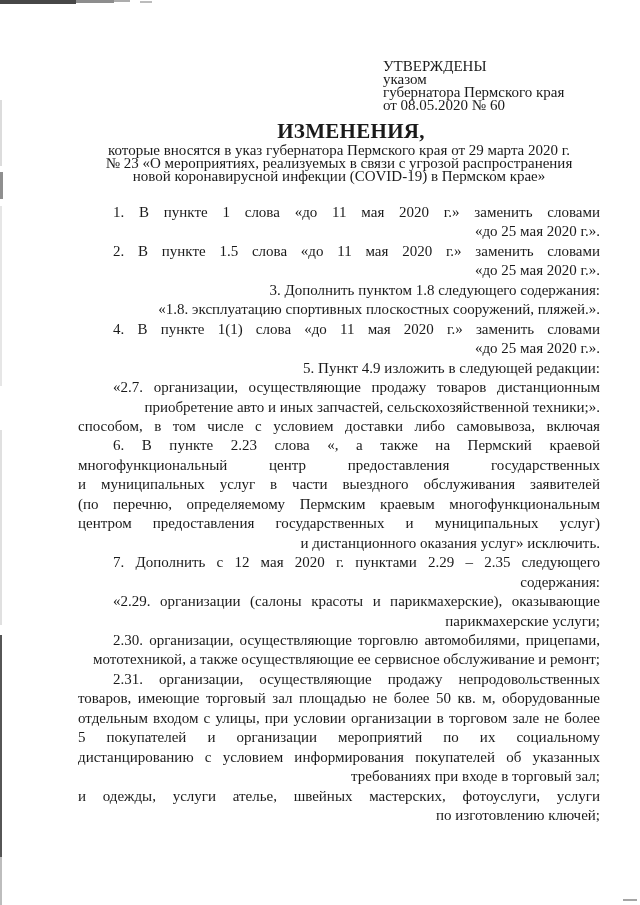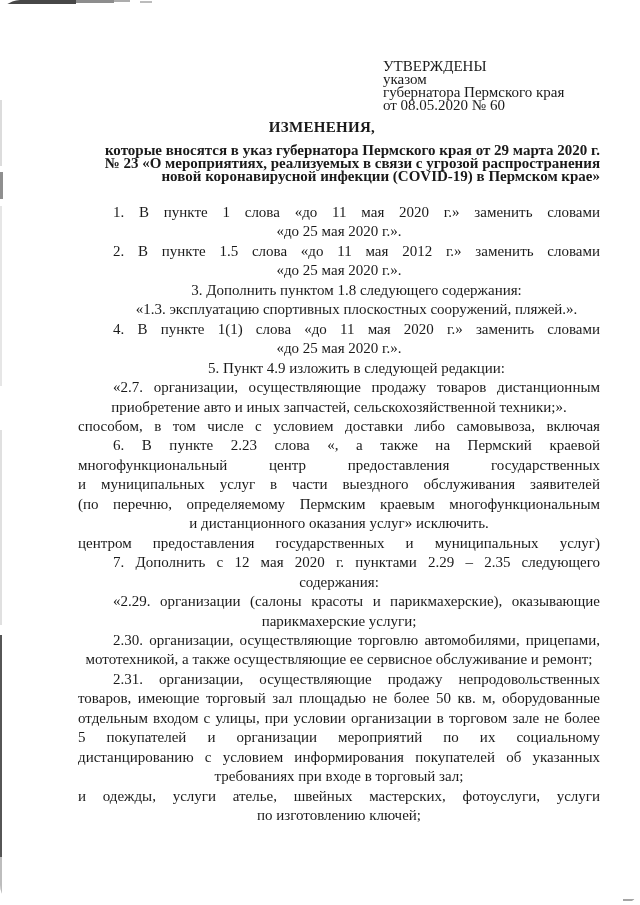--- a/index.html
+++ b/index.html
@@ -4,69 +4,68 @@
 <style>
   html, body { margin: 0; padding: 0; }
   #page {
     position: relative;
     width: 640px;
     height: 905px;
     background: #ffffff;
     font-family: "Liberation Serif", "DejaVu Serif", serif;
     color: #1a1a1a;
     overflow: hidden;
-    border-radius: 20px;
   }
 
   
   .approval {
     position: absolute;
     left: 383px;
     top: 60px;
     font-size: 15px;
     line-height: 12.9px;
   }
   .approval .aline { white-space: nowrap; }
 
   
   .doc-title {
     position: absolute;
-    left: 61px;
+    left: 90px;
     top: 119px;
     width: 522px;
     text-align: center;
     font-weight: bold;
-    font-size: 15px;
+    font-size: 21px;
     letter-spacing: 0.3px;
     white-space: nowrap;
   }
   .doc-subtitle {
     position: absolute;
     left: 78px;
     top: 144px;
     width: 522px;
-    text-align: right;
-    font-weight: bold;
+    text-align: center;
+    font-weight: normal;
     font-size: 15px;
     line-height: 13.2px;
   }
   .doc-subtitle .sline { white-space: nowrap; }
 
   
   .doc-body {
     position: absolute;
     left: 78px;
     top: 203px;
     width: 522px;
     font-size: 15px;
     line-height: 19.45px;
   }
   .line { white-space: nowrap; }
   .line.j { text-align: justify; text-align-last: justify; }
-  .line.l { text-align: center; }
+  .line.l { text-align: right; }
   .line.ind { padding-left: 35px; }
 
   
   .artifact { position: absolute; pointer-events: none; }
   .a-top1 { left: 0; top: 0; width: 76px; height: 4px; background: #474747; }
   .a-top2 { left: 76px; top: 0; width: 38px; height: 3px; background: #8d8d8d; }
   .a-top3 { left: 114px; top: 0; width: 16px; height: 2px; background: #adadad; }
   .a-top4 { left: 140px; top: 1px; width: 12px; height: 2px; background: #bcbcbc; }
   .a-left1 { left: 0; top: 100px; width: 2px; height: 66px; background: #dcdcdc; }
   .a-left2 { left: 0; top: 172px; width: 3px; height: 27px; background: #8f8f8f; }
@@ -104,36 +103,36 @@
 
   <div class="doc-subtitle">
     <div class="sline">которые вносятся в указ губернатора Пермского края от 29 марта 2020 г.</div>
     <div class="sline">№ 23 «О мероприятиях, реализуемых в связи с угрозой распространения</div>
     <div class="sline">новой коронавирусной инфекции (COVID-19) в Пермском крае»</div>
   </div>
 
   <div class="doc-body">
       <div class="line j ind">1. В пункте 1 слова «до 11 мая 2020 г.» заменить словами</div>
       <div class="line l">«до 25 мая 2020 г.».</div>
-      <div class="line j ind">2. В пункте 1.5 слова «до 11 мая 2012 г.» заменить словами</div>
+      <div class="line j ind">2. В пункте 1.5 слова «до 11 мая 2020 г.» заменить словами</div>
       <div class="line l">«до 25 мая 2020 г.».</div>
       <div class="line l ind">3. Дополнить пунктом 1.8 следующего содержания:</div>
-      <div class="line l ind">«1.3. эксплуатацию спортивных плоскостных сооружений, пляжей.».</div>
+      <div class="line l ind">«1.8. эксплуатацию спортивных плоскостных сооружений, пляжей.».</div>
       <div class="line j ind">4. В пункте 1(1) слова «до 11 мая 2020 г.» заменить словами</div>
       <div class="line l">«до 25 мая 2020 г.».</div>
       <div class="line l ind">5. Пункт 4.9 изложить в следующей редакции:</div>
       <div class="line j ind">«2.7. организации, осуществляющие продажу товаров дистанционным</div>
       <div class="line l">приобретение авто и иных запчастей, сельскохозяйственной техники;».</div>
       <div class="line j">способом, в том числе с условием доставки либо самовывоза, включая</div>
       <div class="line j ind">6. В пункте 2.23 слова «, а также на Пермский краевой</div>
       <div class="line j">многофункциональный центр предоставления государственных</div>
       <div class="line j">и муниципальных услуг в части выездного обслуживания заявителей</div>
       <div class="line j">(по перечню, определяемому Пермским краевым многофункциональным</div>
+      <div class="line j">центром предоставления государственных и муниципальных услуг)</div>
       <div class="line l">и дистанционного оказания услуг» исключить.</div>
-      <div class="line j">центром предоставления государственных и муниципальных услуг)</div>
       <div class="line j ind">7. Дополнить с 12 мая 2020 г. пунктами 2.29 – 2.35 следующего</div>
       <div class="line l">содержания:</div>
       <div class="line j ind">«2.29. организации (салоны красоты и парикмахерские), оказывающие</div>
       <div class="line l">парикмахерские услуги;</div>
       <div class="line j ind">2.30. организации, осуществляющие торговлю автомобилями, прицепами,</div>
       <div class="line l">мототехникой, а также осуществляющие ее сервисное обслуживание и ремонт;</div>
       <div class="line j ind">2.31. организации, осуществляющие продажу непродовольственных</div>
       <div class="line j">товаров, имеющие торговый зал площадью не более 50 кв. м, оборудованные</div>
       <div class="line j">отдельным входом с улицы, при условии организации в торговом зале не более</div>
       <div class="line j">5 покупателей и организации мероприятий по их социальному</div>

